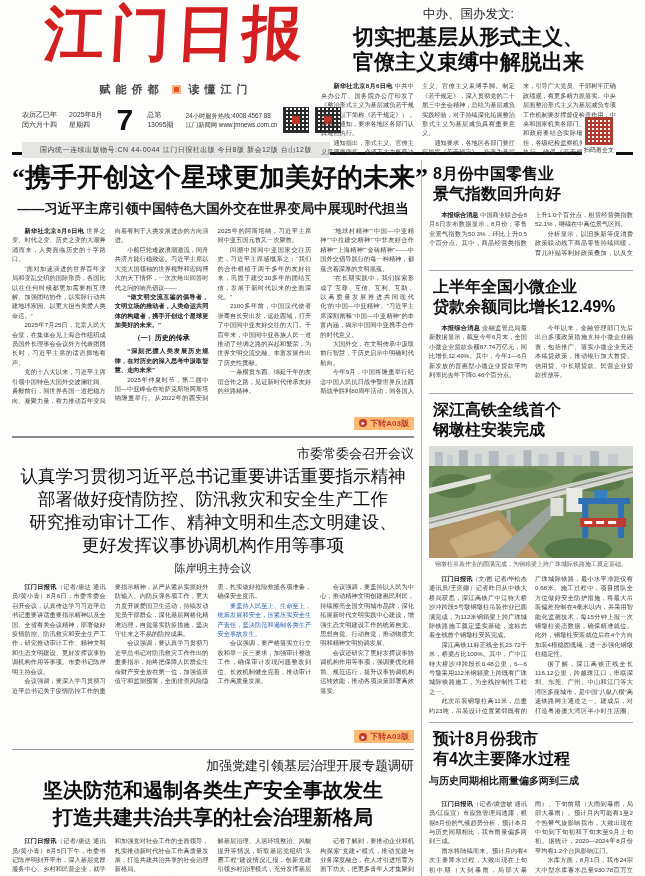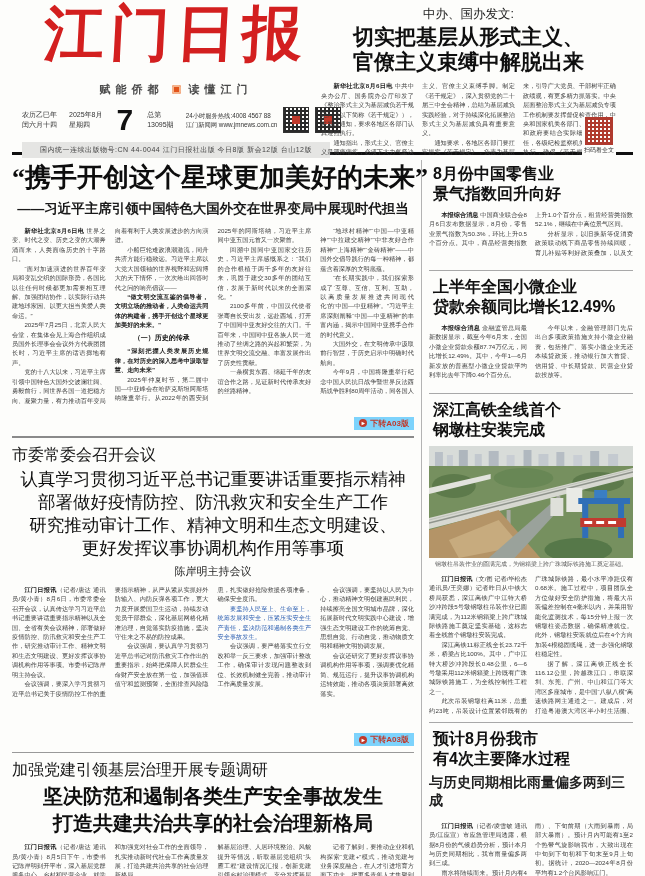--- a/index.html
+++ b/index.html
@@ -52,47 +52,47 @@
   .left-col{width:402px;}
   .vdiv{width:1px;background:#b3b3b3;margin:0 7px;}
   .rail{flex:1;min-width:0;}
   .hdiv{border-top:1px solid #a8a8a8;margin:6px 0;}
   
   .lead-title{font-size:26px;font-weight:bold;text-align:center;color:#0d0d0d;
               font-family:"Liberation Serif",serif;white-space:nowrap;}
   .lead-sub{font-size:13.5px;font-weight:bold;text-align:center;margin:5px 0 8px;color:#1a1a1a;}
   .lead-body{height:182px;overflow:hidden;}
   .continue-row{text-align:right;margin-top:3px;}
-  .cmark{display:inline-flex;align-items:center;gap:3px;background:#7dd3fc;color:#c0392b;
+  .cmark{display:inline-flex;align-items:center;gap:3px;background:#fdba74;color:#c0392b;
          font-size:8px;padding:1px 5px;font-weight:bold;}
   .cmark-dot{width:8px;height:8px;border-radius:50%;background:#c0392b;color:#fff;
              font-size:6px;line-height:8px;text-align:center;}
   .cmark-dot::before{content:"\25B8";}
   .lead-block{border-bottom:2px solid #8a8a8a;padding-bottom:6px;margin-bottom:7px;}
   
-  .c-kicker{text-align:left;font-size:16px;color:#161616;margin-bottom:2px;}
+  .c-kicker{text-align:right;font-size:13px;color:#161616;margin-bottom:2px;}
   .c-title .hl-line{font-size:17.5px;font-weight:normal;text-align:center;line-height:1.32;color:#0d0d0d;}
   .presider{text-align:center;font-size:11px;margin:4px 0 6px;color:#222;}
   .c-body{height:140px;overflow:hidden;}
   .committee-block{border-bottom:1px solid #999;padding-bottom:6px;margin-bottom:7px;}
   
   .s-title .hl-line{font-size:20px;font-weight:bold;text-align:center;line-height:1.32;color:#0d0d0d;}
   .s-body{height:74px;overflow:hidden;margin-top:6px;}
   
   .rail h3{margin:4px;}
   .r-title .hl-line{font-size:16px;font-weight:bold;line-height:1.28;color:#101010;}
   .r-body{margin-top:5px;overflow:hidden;}
   .retail-body{height:54px;}
   .loans-body{height:64px;}
   .railway-body{height:142px;}
   .weather-body{height:100px;}
   .photo{margin-top:5px;}
   .photo svg{display:block;width:100%;height:112px;}
   .photo-cap{font-size:6px;color:#5a5a5a;text-align:center;margin:2px 0 4px;}
-  .r-sub{font-size:14px;color:#222;margin:2px 0 11px;font-weight:bold;}
+  .r-sub{font-size:10px;color:#222;margin:2px 0 11px;font-weight:bold;}
 </style>
 </head>
 <body>
 
 <div class="page">
 
   <header class="header">
     <div class="mast-left">
       <div class="mast-title">江门日报</div>
       <div class="slogan">

